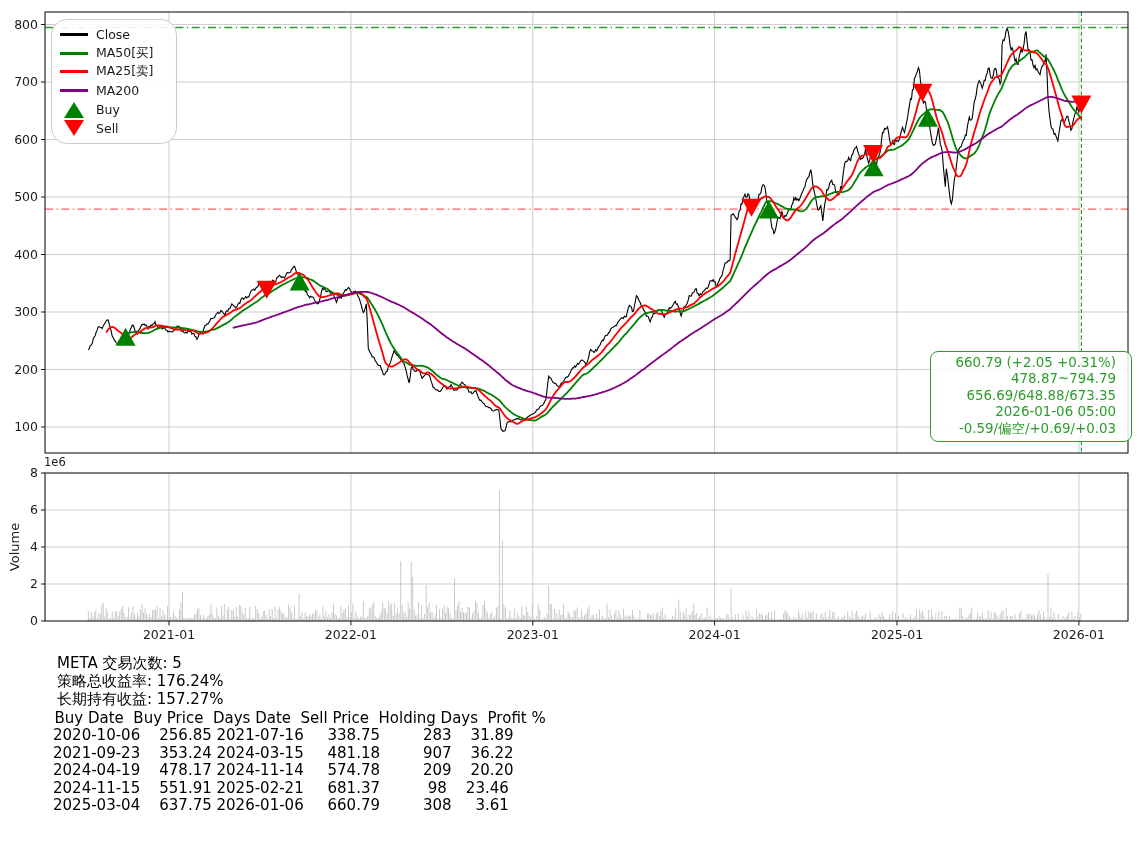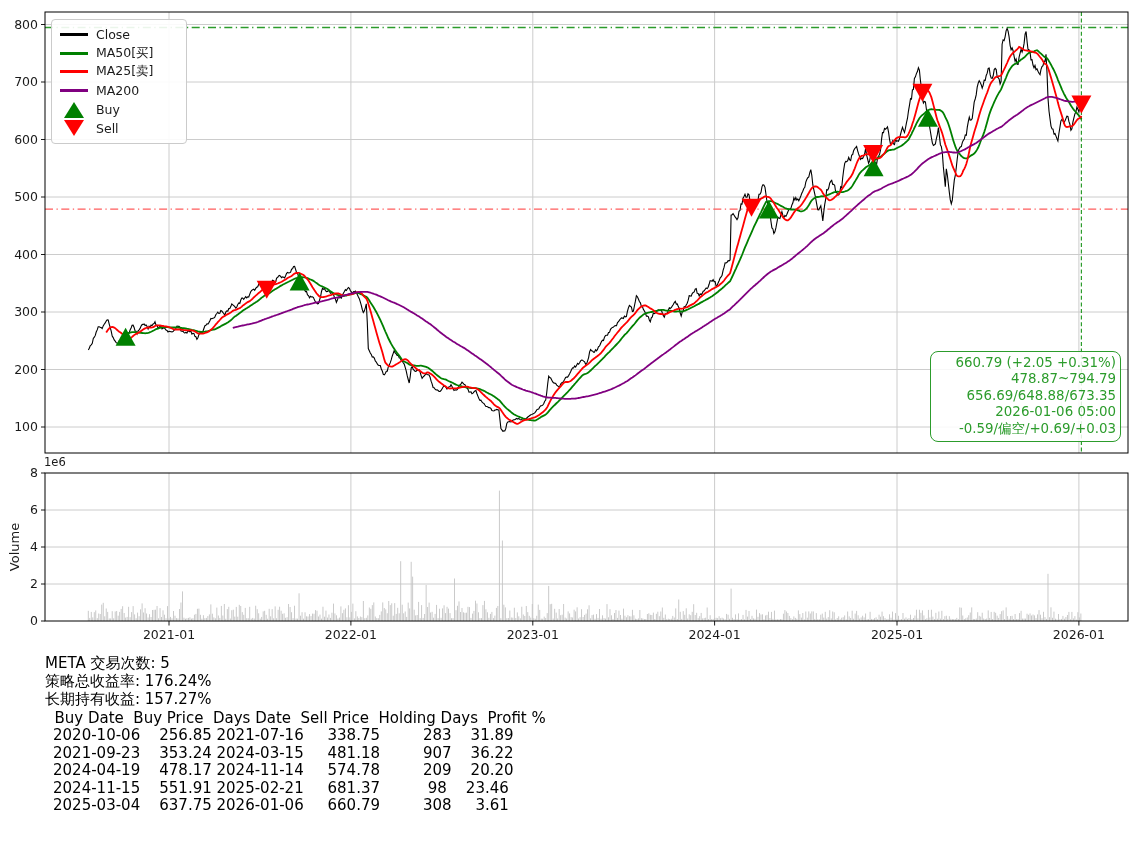--- a/index.html
+++ b/index.html
@@ -1,44 +1,44 @@
 <!DOCTYPE html>
 <html><head>
 <meta charset="utf-8">
 <style>
   html,body{margin:0;padding:0;background:#fff;}
   .figure{position:relative;width:1139px;height:852px;background:#fff;
           font-family:"DejaVu Sans","Liberation Sans",sans-serif;overflow:hidden;}
   #chart-svg{position:absolute;left:0;top:0;}
   svg text{font-family:"DejaVu Sans","Liberation Sans",sans-serif;}
 
-  .legend{position:absolute;left:51px;top:19px;width:136px;box-sizing:border-box;
-          background:rgba(255,255,255,0.9);border:1px solid #cbcbcb;border-radius:4px;
+  .legend{position:absolute;left:51px;top:19px;width:126px;box-sizing:border-box;
+          background:rgba(255,255,255,0.9);border:1px solid #cbcbcb;border-radius:16px;
           padding:5px 8px;}
   .legend-row{display:flex;align-items:center;height:18.8px;gap:8px;}
   .legend-swatch{width:28px;height:3px;flex:none;background:#000;}
   .legend-marker-wrap{width:28px;flex:none;display:flex;justify-content:center;align-items:center;}
   .tri-up{width:0;height:0;border-left:10px solid transparent;border-right:10px solid transparent;
           border-bottom:16px solid #008000;}
   .tri-down{width:0;height:0;border-left:10px solid transparent;border-right:10px solid transparent;
           border-top:16px solid #ff0000;}
   .legend-label{font-size:12.5px;color:#1a1a1a;white-space:nowrap;}
 
   .annotation-box{position:absolute;left:930px;top:351px;width:178px;
           border:1.6px solid #2c9c2c;border-radius:8px;background:rgba(255,255,255,0.85);
           color:#2c9c2c;font-size:13.4px;line-height:16.4px;text-align:right;
-          padding:3px 4px 4px 7px;}
+          padding:3px 15px 4px 7px;}
   .ann-line{white-space:pre;}
 
   .ylabel{position:absolute;left:14px;top:547px;transform:translate(-50%,-50%) rotate(-90deg);
           font-size:13px;color:#1a1a1a;}
   .scale-label{position:absolute;left:44px;top:455px;font-size:11.5px;color:#1a1a1a;}
 
   .stats{position:absolute;left:45px;top:654px;color:#000;font-size:15px;}
-  .stats-line{line-height:18.2px;white-space:pre;}
+  .stats-line{line-height:18.2px;white-space:pre;margin-left:12px;}
   .trade-header{line-height:18.5px;white-space:pre;}
   .trade-row{line-height:17.6px;white-space:pre;margin-left:8px;}
 </style>
 </head>
 <body>
 
 <div class="figure">
 
   <svg id="chart-svg" width="1139" height="652">
       <defs>

